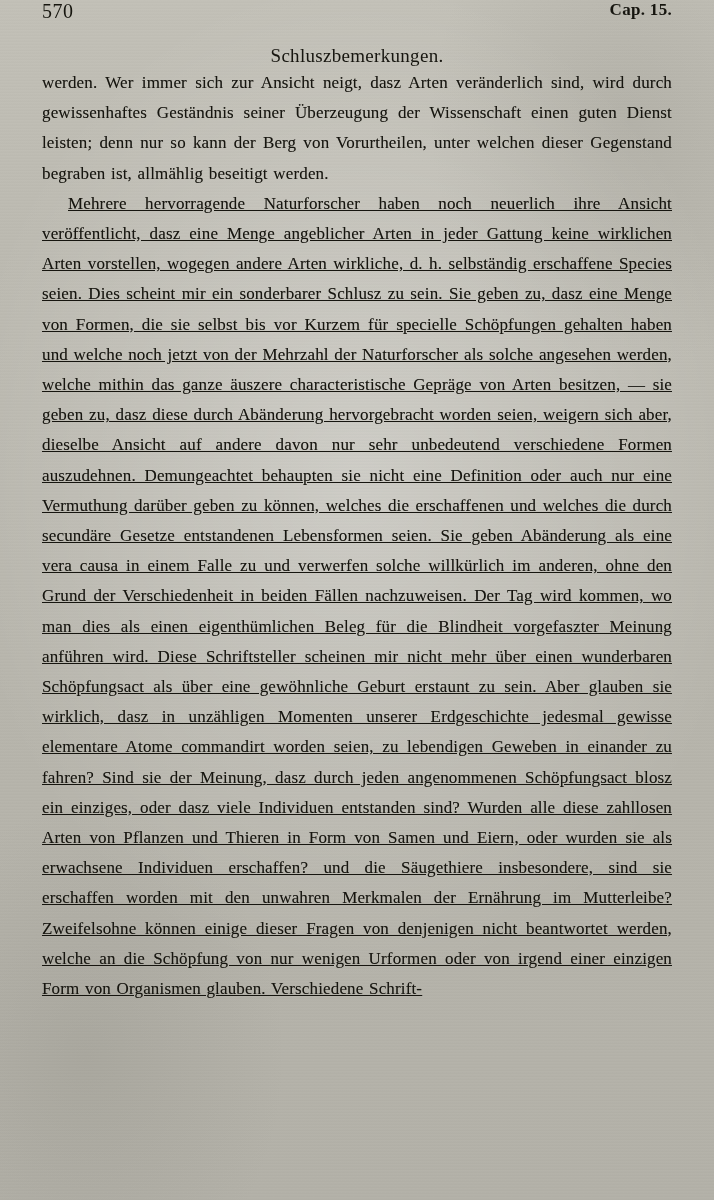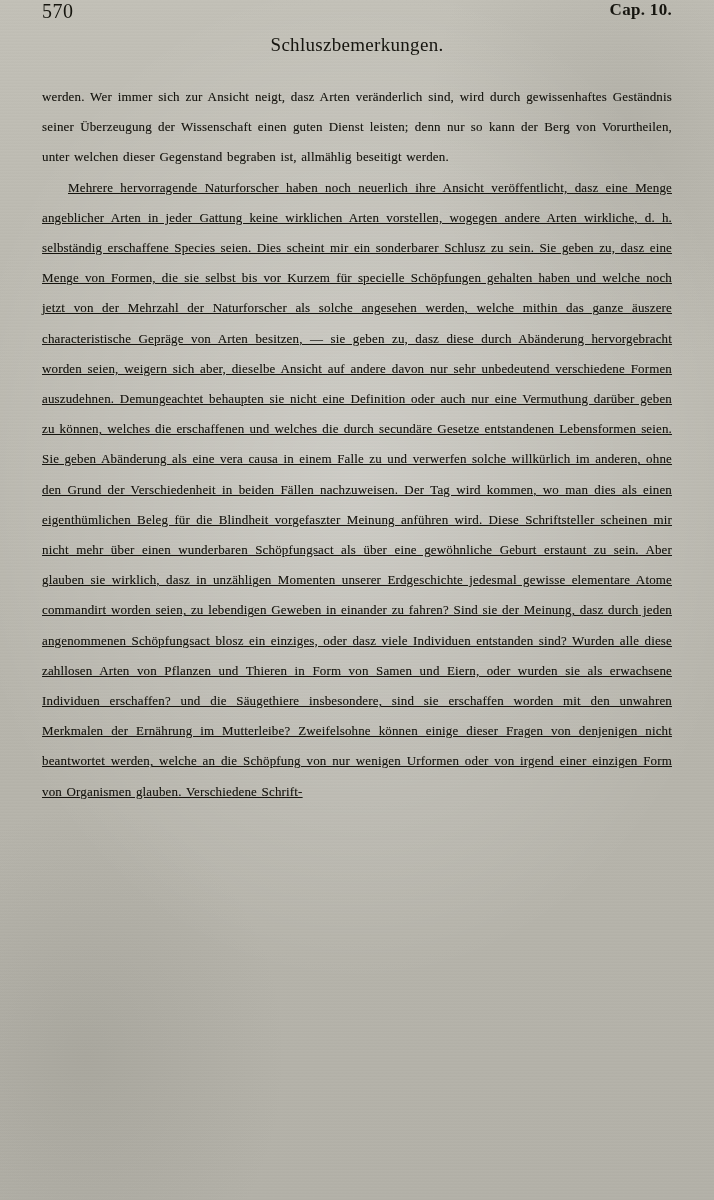--- a/index.html
+++ b/index.html
@@ -49,32 +49,31 @@
     font-size: 20px;
     letter-spacing: 0.5px;
     color: #17160f;
   }
   .running-title {
     font-size: 19px;
     letter-spacing: 0.3px;
     position: absolute;
     left: 50%;
     transform: translateX(-50%);
-    bottom: 12px;
+    bottom: 1px;
     white-space: nowrap;
   }
   .chapter-ref {
     font-size: 17px;
     font-weight: bold;
     letter-spacing: 0.3px;
   }
   .body {
     position: relative;
-    margin-top: 14px;
-    font-size: 13px;
+    font-size: 17px;
     line-height: 30.2px;
     text-align: justify;
     text-justify: inter-word;
     letter-spacing: 0.15px;
     word-spacing: 1.2px;
   }
   .body p {
     margin: 0;
   }
   .body p.indent {
@@ -90,21 +89,21 @@
   }
 </style>
 </head>
 <body>
 
 <div class="page">
 
   <div class="header">
     <span class="folio">570</span>
     <span class="running-title">Schluszbemerkungen.</span>
-    <span class="chapter-ref">Cap. 10.</span>
+    <span class="chapter-ref">Cap. 15.</span>
   </div>
 
   <div class="body">
     <p>werden. Wer immer sich zur Ansicht neigt, dasz Arten veränderlich sind, wird durch gewissenhaftes Geständnis seiner Überzeugung der Wissenschaft einen guten Dienst leisten; denn nur so kann der Berg von Vorurtheilen, unter welchen dieser Gegenstand begraben ist, allmählig beseitigt werden.</p>
     <p class="indent">Mehrere hervorragende Naturforscher haben noch neuerlich ihre Ansicht veröffentlicht, dasz eine Menge angeblicher Arten in jeder Gattung keine wirklichen Arten vorstellen, wogegen andere Arten wirkliche, d. h. selbständig erschaffene Species seien. Dies scheint mir ein sonderbarer Schlusz zu sein. Sie geben zu, dasz eine Menge von Formen, die sie selbst bis vor Kurzem für specielle Schöpfungen gehalten haben und welche noch jetzt von der Mehrzahl der Naturforscher als solche angesehen werden, welche mithin das ganze äuszere characteristische Gepräge von Arten besitzen, — sie geben zu, dasz diese durch Abänderung hervorgebracht worden seien, weigern sich aber, dieselbe Ansicht auf andere davon nur sehr unbedeutend verschiedene Formen auszudehnen. Demungeachtet behaupten sie nicht eine Definition oder auch nur eine Vermuthung darüber geben zu können, welches die erschaffenen und welches die durch secundäre Gesetze entstandenen Lebensformen seien. Sie geben Abänderung als eine vera causa in einem Falle zu und verwerfen solche willkürlich im anderen, ohne den Grund der Verschiedenheit in beiden Fällen nachzuweisen. Der Tag wird kommen, wo man dies als einen eigenthümlichen Beleg für die Blindheit vorgefaszter Meinung anführen wird. Diese Schriftsteller scheinen mir nicht mehr über einen wunderbaren Schöpfungsact als über eine gewöhnliche Geburt erstaunt zu sein. Aber glauben sie wirklich, dasz in unzähligen Momenten unserer Erdgeschichte jedesmal gewisse elementare Atome commandirt worden seien, zu lebendigen Geweben in einander zu fahren? Sind sie der Meinung, dasz durch jeden angenommenen Schöpfungsact blosz ein einziges, oder dasz viele Individuen entstanden sind? Wurden alle diese zahllosen Arten von Pflanzen und Thieren in Form von Samen und Eiern, oder wurden sie als erwachsene Individuen erschaffen? und die Säugethiere insbesondere, sind sie erschaffen worden mit den unwahren Merkmalen der Ernährung im Mutterleibe? Zweifelsohne können einige dieser Fragen von denjenigen nicht beantwortet werden, welche an die Schöpfung von nur wenigen Urformen oder von irgend einer einzigen Form von Organismen glauben. Verschiedene Schrift-</p>
   </div>
 
 </div>
 
 </body></html>

